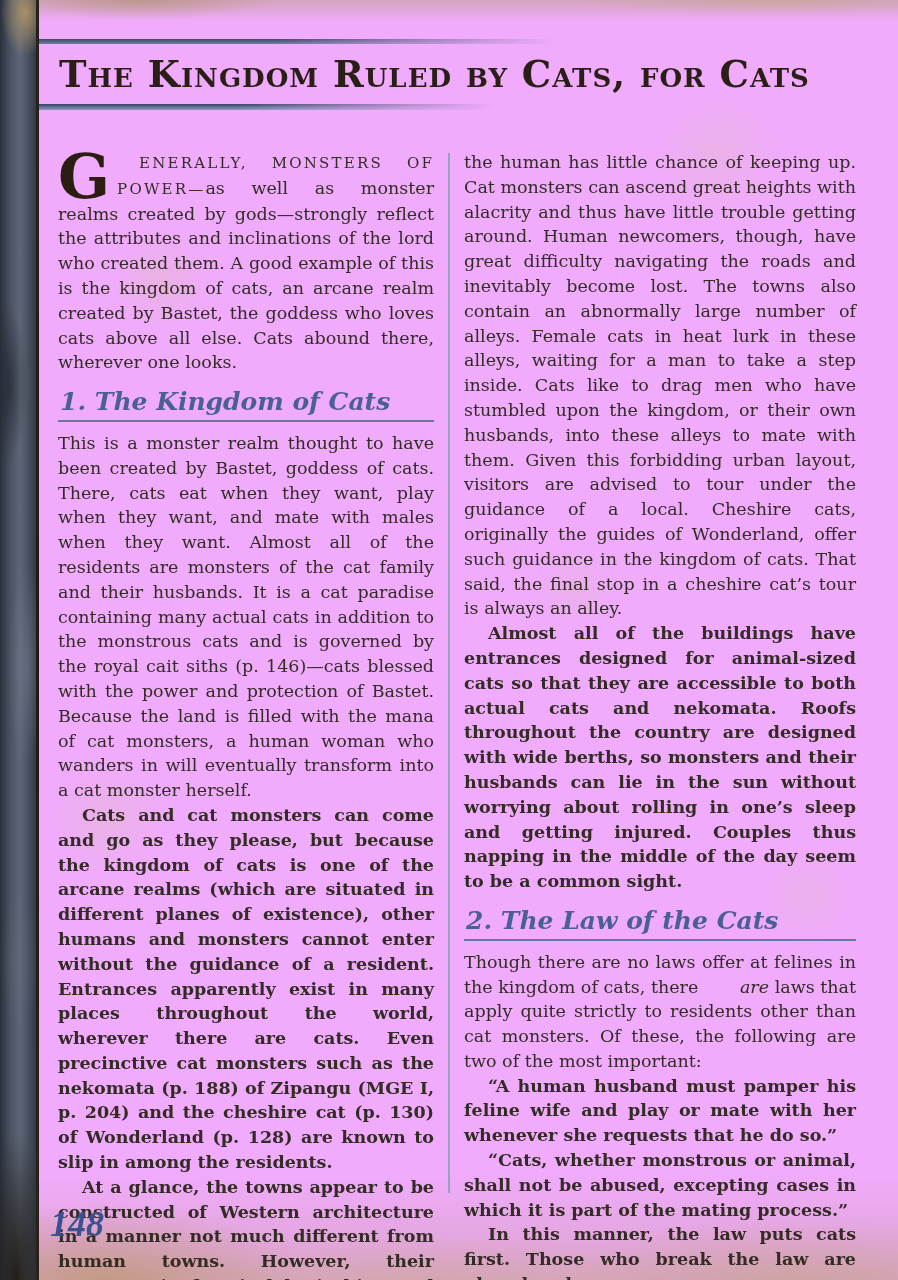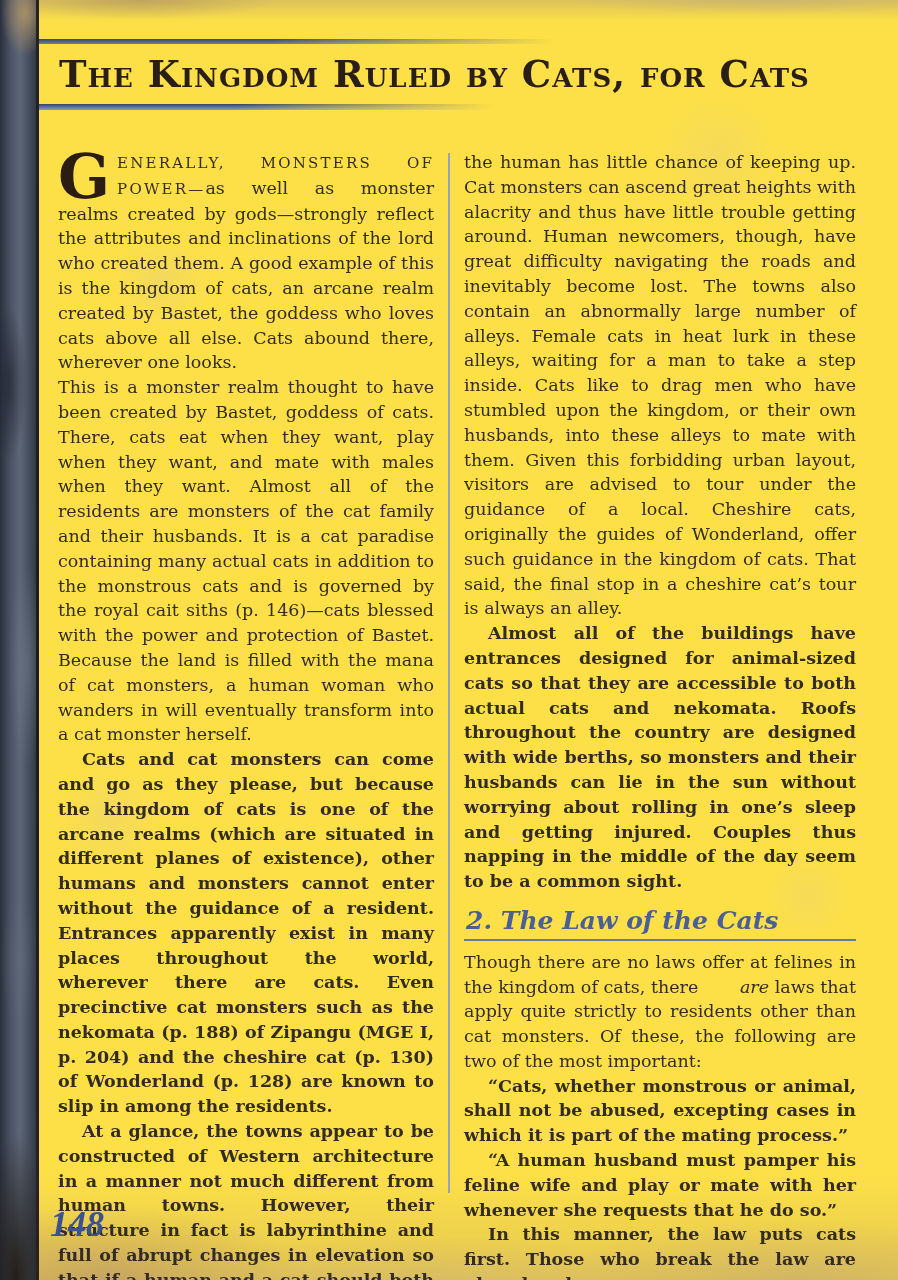--- a/index.html
+++ b/index.html
@@ -1,20 +1,20 @@
 <!DOCTYPE html>
 <html lang="en"><head>
 <meta charset="utf-8">
 <style>
   html, body { margin: 0; padding: 0; background: #777; }
   .page {
     position: relative;
     width: 898px;
     height: 1280px;
-    background: #fde047;
+    background: #f0abfc;
     overflow: hidden;
     font-family: "DejaVu Serif", serif;
   }
   
   .parchment-texture {
     position: absolute; inset: 0; pointer-events: none;
     background:
       radial-gradient(circle 70px at 18% 22%, rgba(214,196,158,0.28), rgba(214,196,158,0) 70%),
       radial-gradient(circle 90px at 80% 12%, rgba(214,196,158,0.22), rgba(214,196,158,0) 70%),
       radial-gradient(circle 60px at 64% 46%, rgba(214,196,158,0.18), rgba(214,196,158,0) 70%),
@@ -90,20 +90,21 @@
     font-size: 61px;
     line-height: 47px;
     padding: 3px 7px 0 0;
     font-weight: bold;
     color: #2b1d12;
   }
   .leadin {
     text-transform: uppercase;
     font-size: 15px;
     letter-spacing: 2.2px;
+    margin-left: 22px;
   }
   .section-heading {
     font-family: "DejaVu Serif", serif;
     font-style: italic;
     font-weight: bold;
     font-size: 25px;
     color: #4a5f96;
     margin: 15px 0 9px 0;
     padding: 0 0 5px 2px;
     border-bottom: 2px solid #66799f;
@@ -130,32 +131,33 @@
 
   <div class="rule-top"></div>
   <h1 class="title">The Kingdom Ruled by Cats, for Cats</h1>
   <div class="rule-bottom"></div>
 
   <div class="columns">
     <div class="col col-left">
       <p>
         <span class="dropcap">G</span><span class="leadin">enerally, monsters of power—</span><span>as well as monster realms created by gods—strongly reflect the attributes and inclinations of the lord who created them. A good example of this is the kingdom of cats, an arcane realm created by Bastet, the goddess who loves cats above all else. Cats abound there, wherever one looks.</span>
       </p>
+      <h2 class="section-heading">1. The Kingdom of Cats</h2>
       <p>This is a monster realm thought to have been created by Bastet, goddess of cats. There, cats eat when they want, play when they want, and mate with males when they want. Almost all of the residents are monsters of the cat family and their husbands. It is a cat paradise containing many actual cats in addition to the monstrous cats and is governed by the royal cait siths (p. 146)—cats blessed with the power and protection of Bastet. Because the land is filled with the mana of cat monsters, a human woman who wanders in will eventually transform into a cat monster herself.</p>
       <p class="indent">Cats and cat monsters can come and go as they please, but because the kingdom of cats is one of the arcane realms (which are situated in different planes of existence), other humans and monsters cannot enter without the guidance of a resident. Entrances apparently exist in many places throughout the world, wherever there are cats. Even precinctive cat monsters such as the nekomata (p. 188) of Zipangu (MGE I, p. 204) and the cheshire cat (p. 130) of Wonderland (p. 128) are known to slip in among the residents.</p>
       <p class="indent">At a glance, the towns appear to be constructed of Western architecture in a manner not much different from human towns. However, their structure in fact is labyrinthine and full of abrupt changes in elevation so that if a human and a cat should both run about,</p>
     </div>
 
     <div class="col-divider"></div>
 
     <div class="col col-right">
       <p>the human has little chance of keeping up. Cat monsters can ascend great heights with alacrity and thus have little trouble getting around. Human newcomers, though, have great difficulty navigating the roads and inevitably become lost. The towns also contain an abnormally large number of alleys. Female cats in heat lurk in these alleys, waiting for a man to take a step inside. Cats like to drag men who have stumbled upon the kingdom, or their own husbands, into these alleys to mate with them. Given this forbidding urban layout, visitors are advised to tour under the guidance of a local. Cheshire cats, originally the guides of Wonderland, offer such guidance in the kingdom of cats. That said, the final stop in a cheshire cat’s tour is always an alley.</p>
       <p class="indent">Almost all of the buildings have entrances designed for animal-sized cats so that they are accessible to both actual cats and nekomata. Roofs throughout the country are designed with wide berths, so monsters and their husbands can lie in the sun without worrying about rolling in one’s sleep and getting injured. Couples thus napping in the middle of the day seem to be a common sight.</p>
       <h2 class="section-heading">2. The Law of the Cats</h2>
       <p><span>Though there are no laws offer at felines in the kingdom of cats, there </span><em>are</em><span> laws that apply quite strictly to residents other than cat monsters. Of these, the following are two of the most important:</span></p>
+      <p class="indent">“A human husband must pamper his feline wife and play or mate with her whenever she requests that he do so.”</p>
       <p class="indent">“Cats, whether monstrous or animal, shall not be abused, excepting cases in which it is part of the mating process.”</p>
-      <p class="indent">“A human husband must pamper his feline wife and play or mate with her whenever she requests that he do so.”</p>
       <p class="indent">In this manner, the law puts cats first. Those who break the law are placed under</p>
     </div>
   </div>
 
   <div class="page-number">148</div>
 </div>
 
 </body></html>

